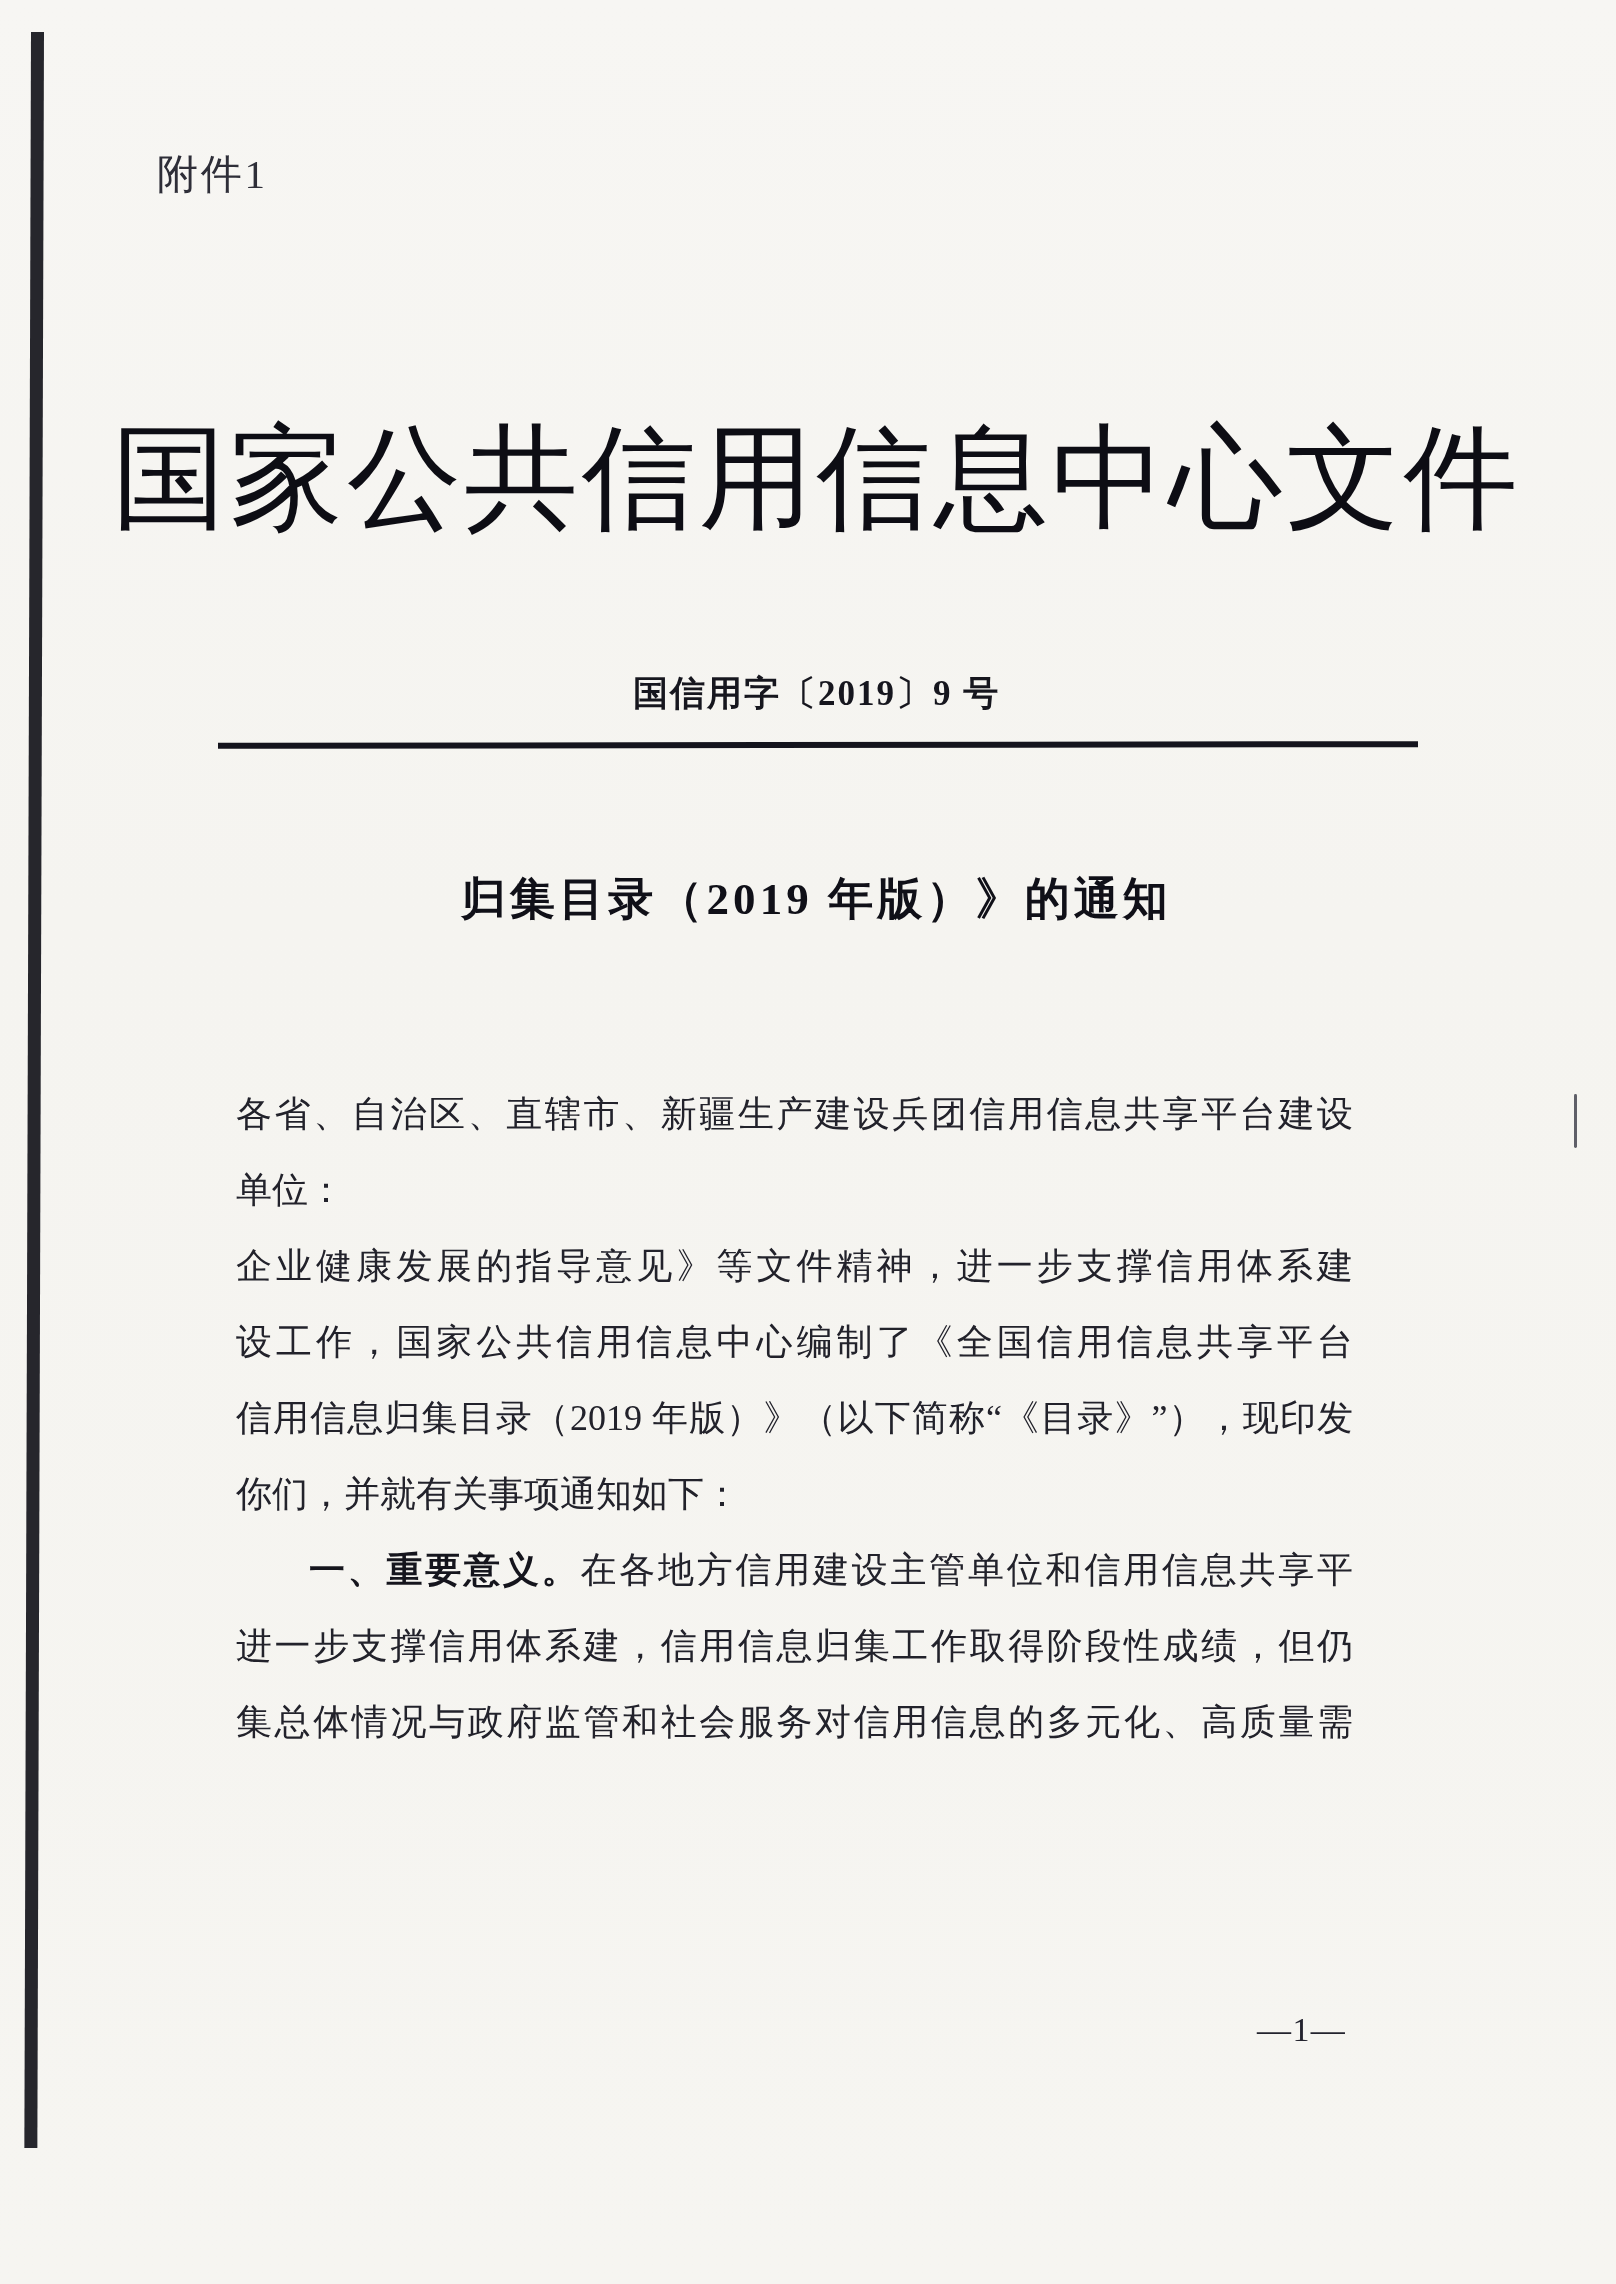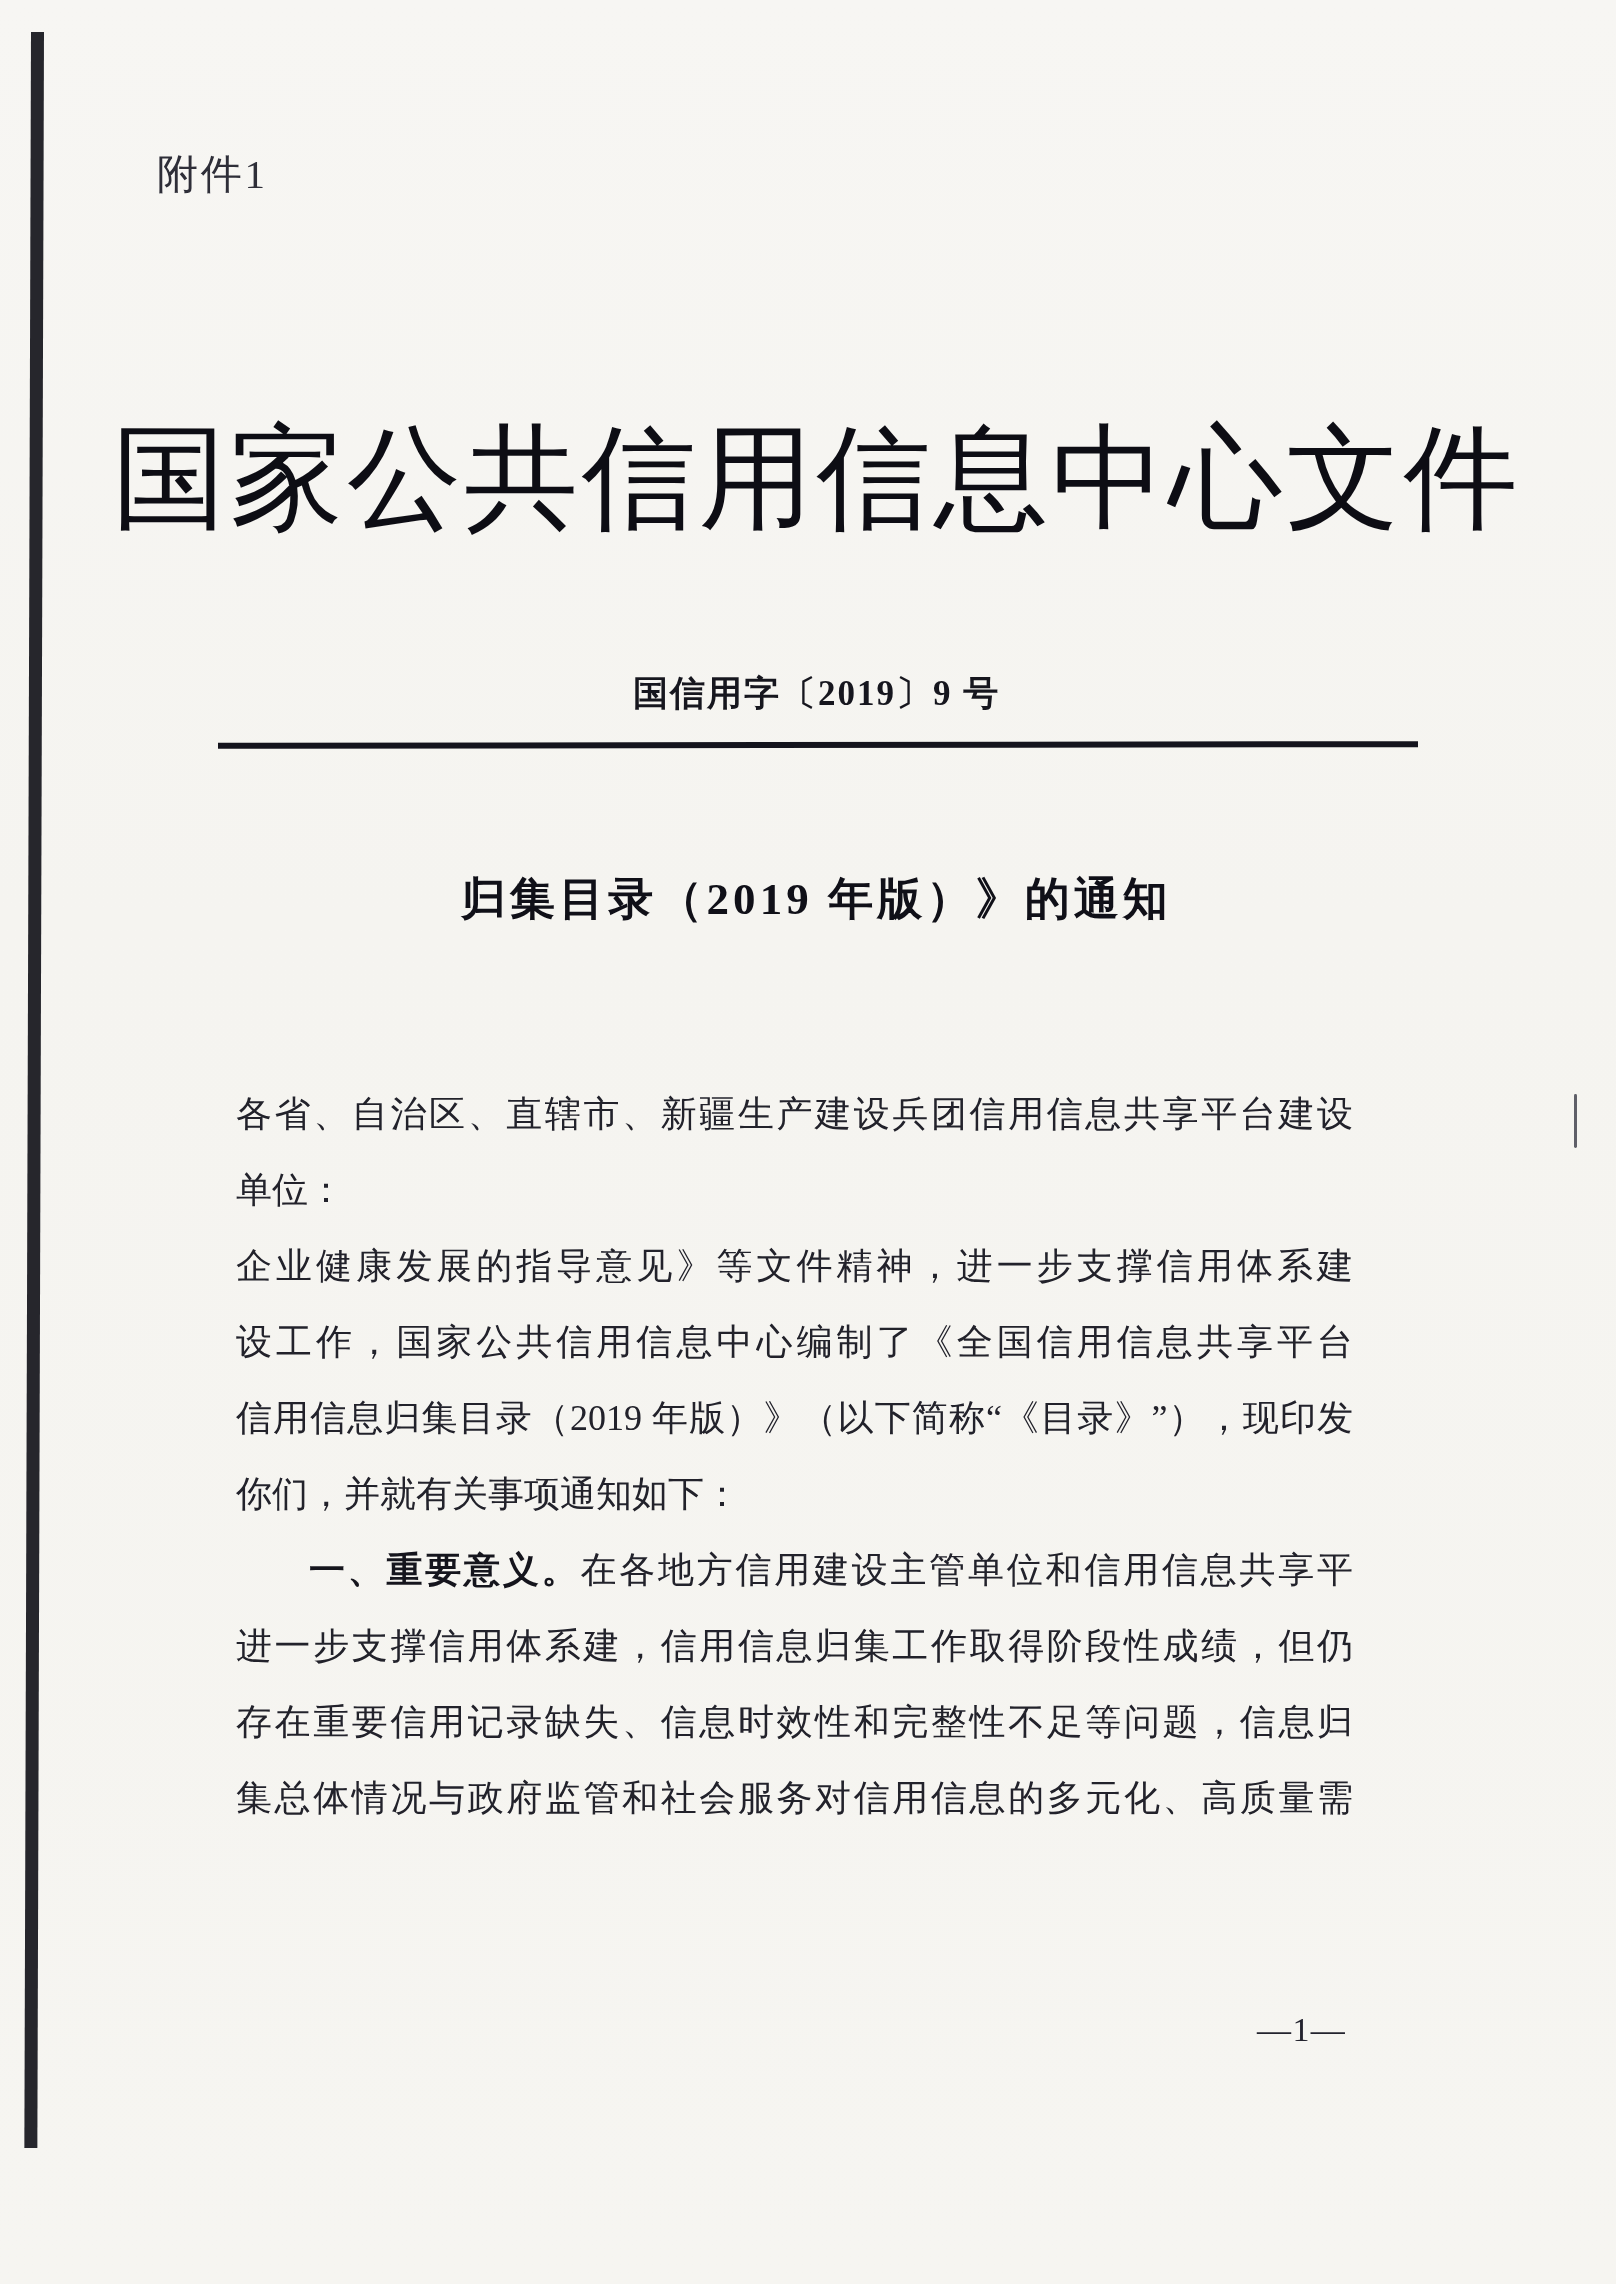--- a/index.html
+++ b/index.html
@@ -162,20 +162,19 @@
     <div class="line">各省、自治区、直辖市、新疆生产建设兵团信用信息共享平台建设</div>
     <div class="line no-stretch">单位：</div>
     <div class="line">企业健康发展的指导意见》等文件精神，进一步支撑信用体系建</div>
     <div class="line">设工作，国家公共信用信息中心编制了《全国信用信息共享平台</div>
     <div class="line">信用信息归集目录（2019 年版）》（以下简称“《目录》”），现印发</div>
     <div class="line no-stretch">你们，并就有关事项通知如下：</div>
     <div class="line indent">
       <span class="lead-bold">一、重要意义。</span><span>在各地方信用建设主管单位和信用信息共享平</span>
     </div>
     <div class="line">进一步支撑信用体系建，信用信息归集工作取得阶段性成绩，但仍</div>
-    <div class="line">存在重要信用记录缺失、信息时效性和完整性不足等问题，信息归</div>
     <div class="line">集总体情况与政府监管和社会服务对信用信息的多元化、高质量需</div>
   </div>
 
   <div class="page-number">—1—</div>
 
 </div>
 
 
 </body></html>

